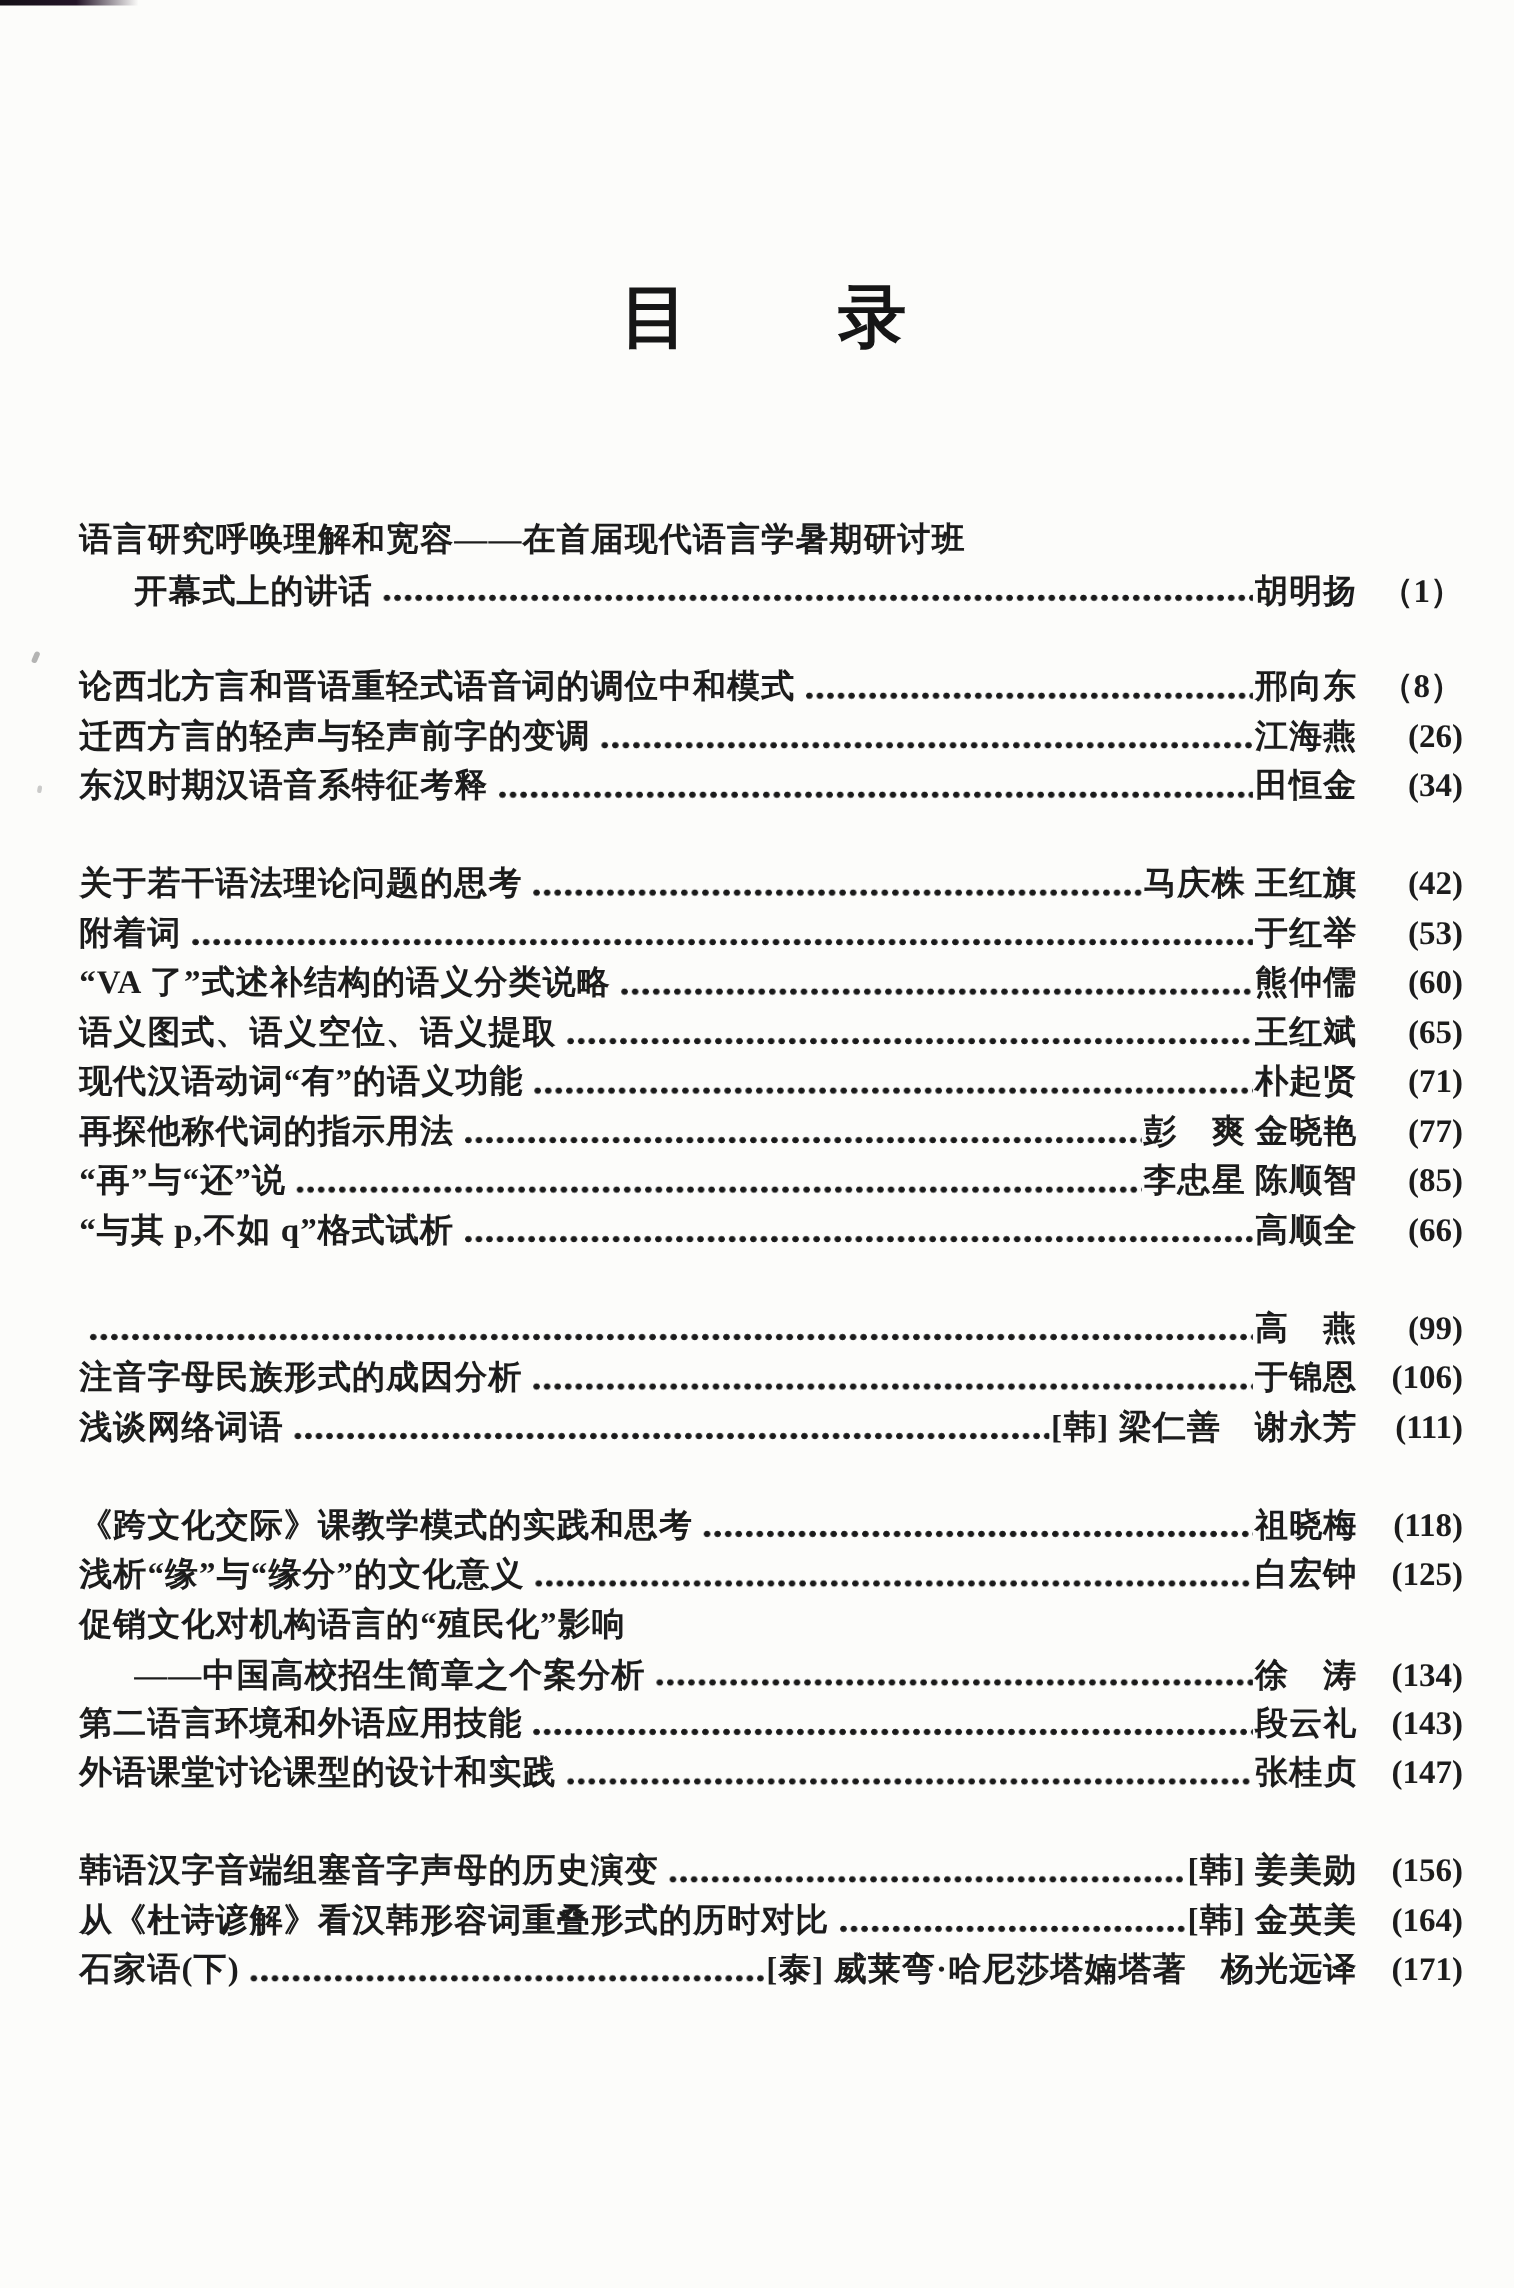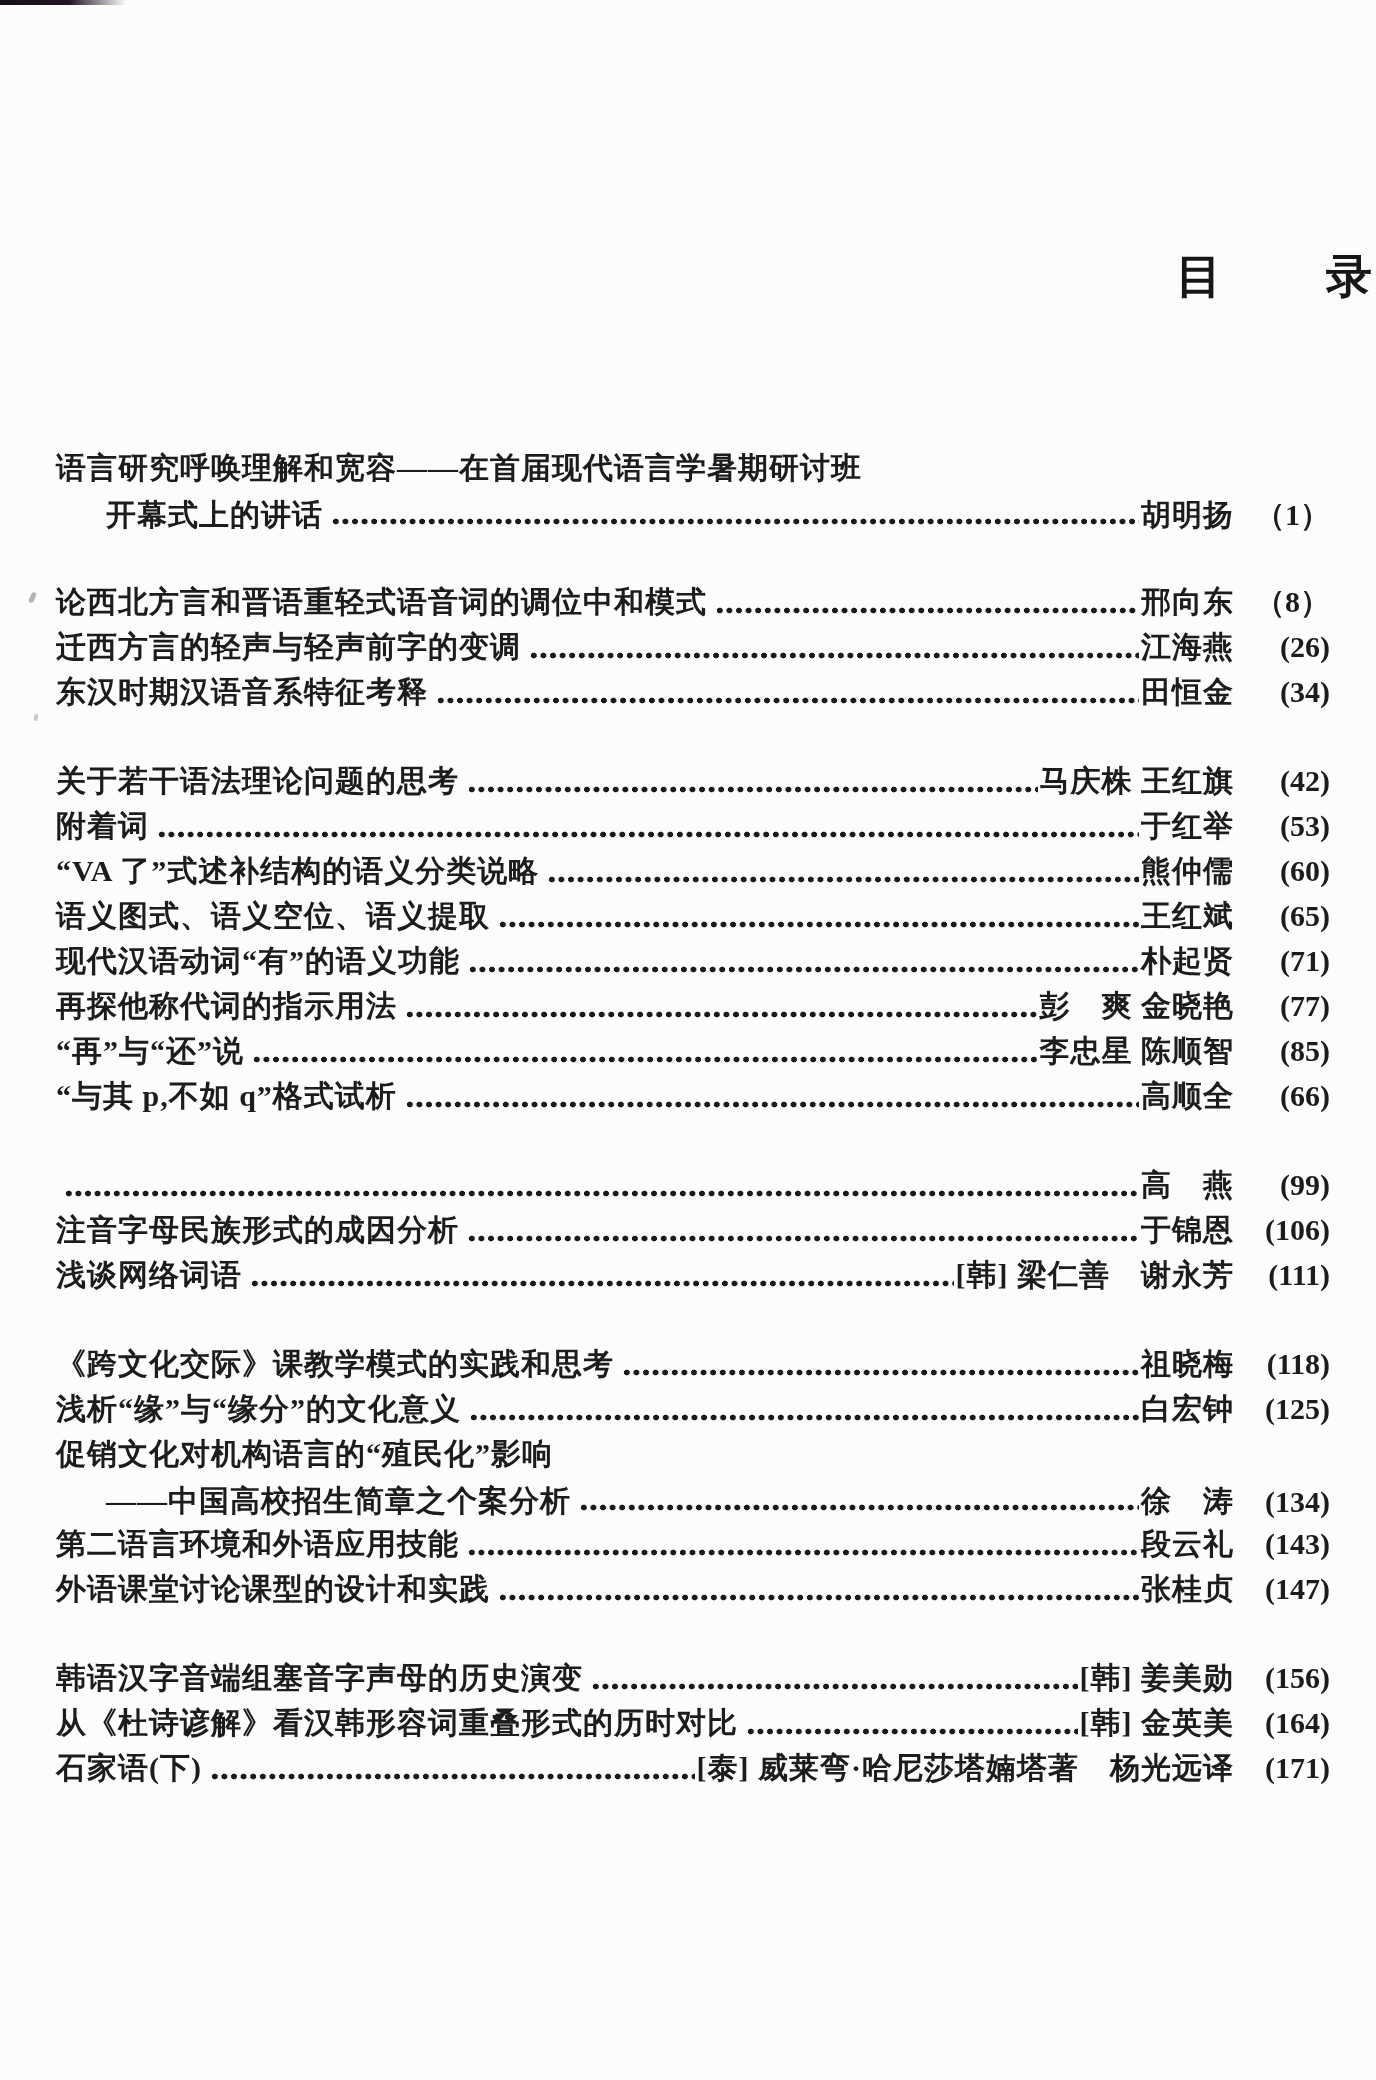--- a/index.html
+++ b/index.html
@@ -19,29 +19,29 @@
   .scan-mark-a{
     position:absolute;left:30px;top:592px;width:5px;height:11px;
     background:#8d8d8d;border-radius:3px;transform:rotate(24deg);opacity:.65;
   }
   .scan-mark-b{
     position:absolute;left:34px;top:714px;width:4px;height:7px;
     background:#a9a9a9;border-radius:2px;transform:rotate(10deg);opacity:.6;
   }
   .page-title{
     margin:246px 0 0 16px;
-    text-align:right;
-    font-size:46px;
+    text-align:center;
+    font-size:62px;
     font-weight:700;
     letter-spacing:4px;
     color:#161616;
     white-space:pre;
   }
   .toc{
-    margin:140px 46px 0 56px;
+    margin:140px 46px 0 72px;
   }
   .row{
     display:flex;
     align-items:baseline;
     height:45px;
     font-size:30px;
     font-weight:600;
     white-space:pre;
   }
   .row.gap{margin-top:44px;}

